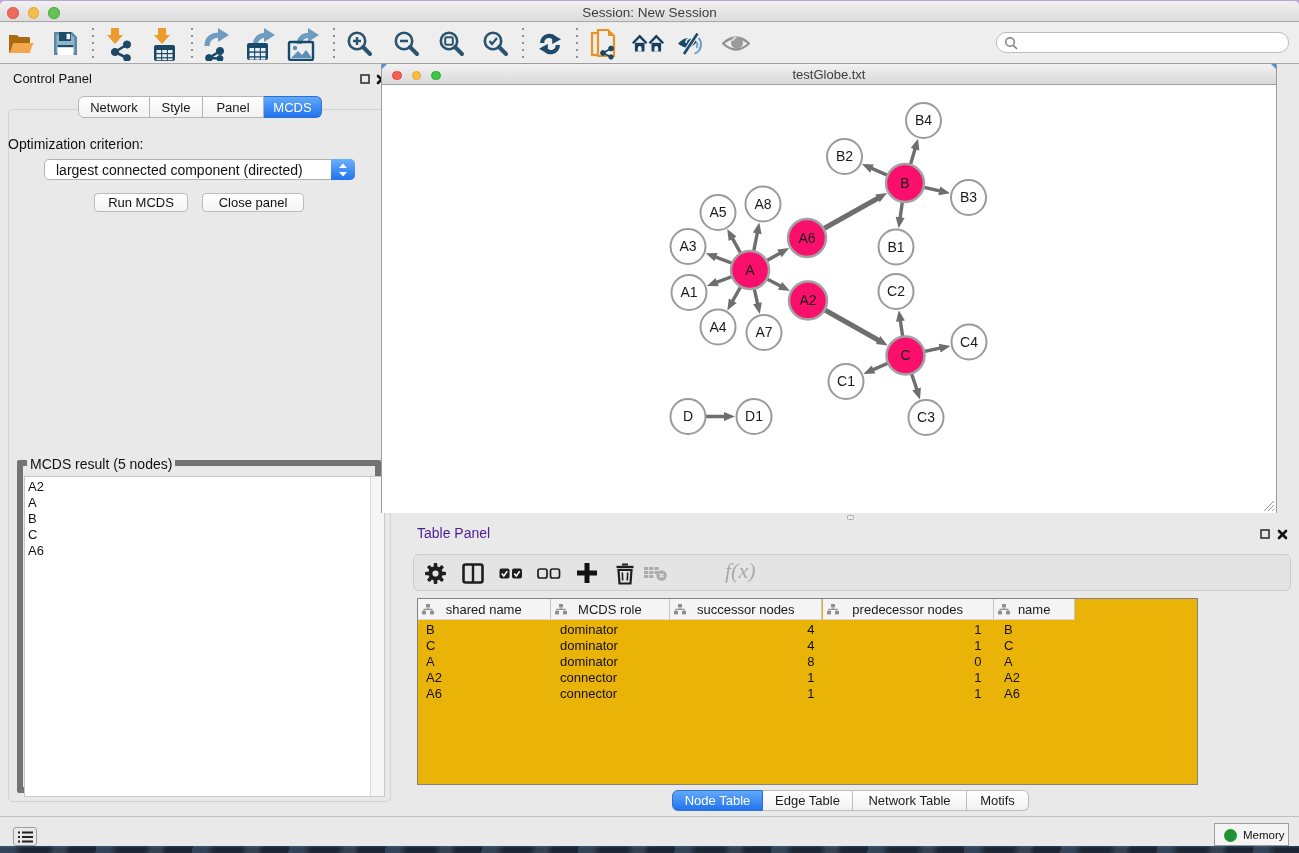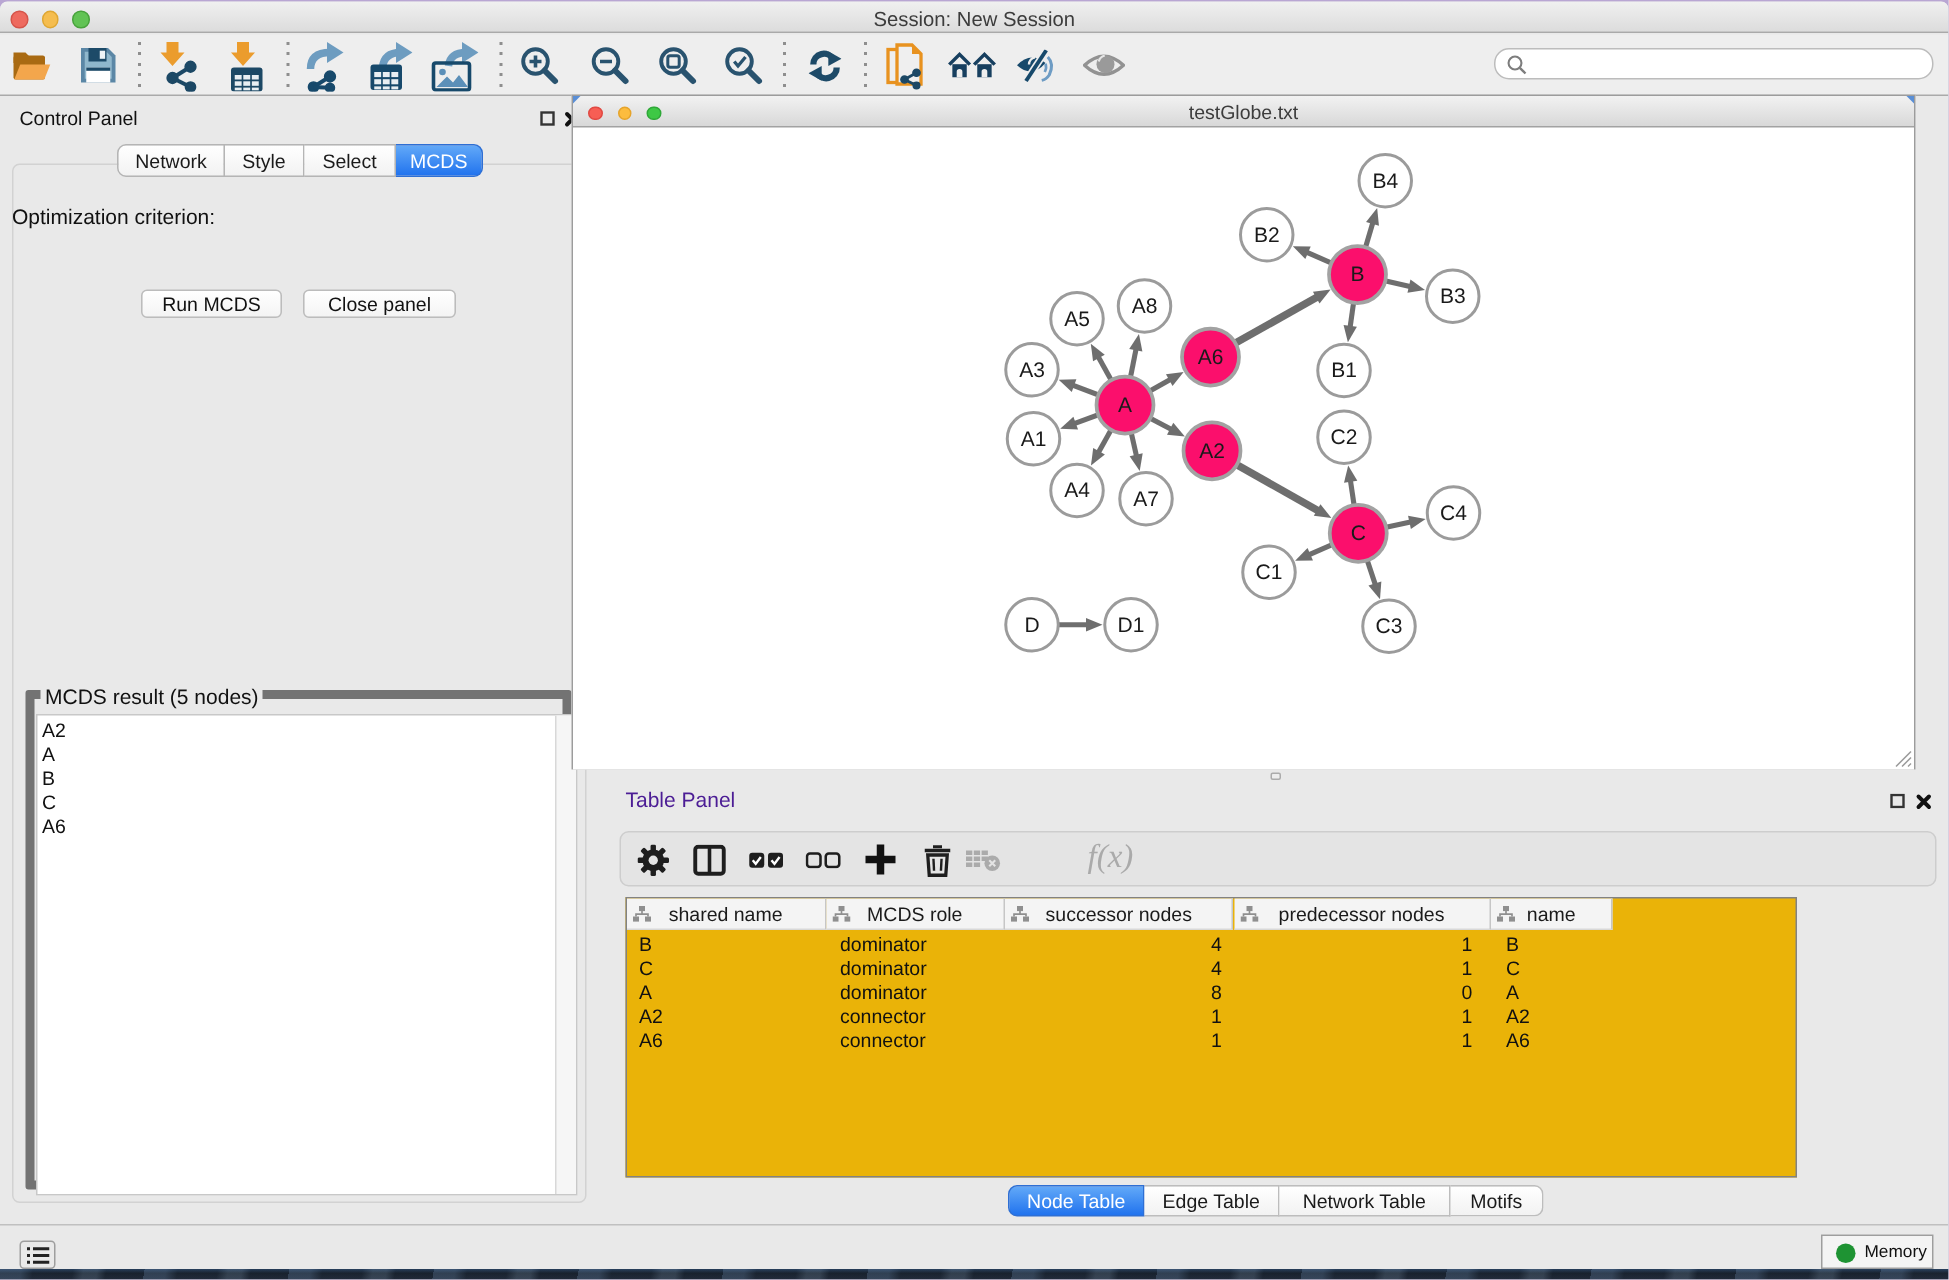--- a/index.html
+++ b/index.html
@@ -268,25 +268,34 @@
 <div id="cp-title">Control Panel</div>
 <svg class="minibtn" style="left:360px;top:73px" width="10" height="10" viewBox="0 0 10 10">
   <rect x="1" y="1" width="8" height="8" fill="none" stroke="#333" stroke-width="1.6"></rect>
 </svg>
 <svg class="minibtn" style="left:376px;top:73px" width="11" height="11" viewBox="0 0 11 11">
   <path d="M2 2 L9 9 M9 2 L2 9" stroke="#111" stroke-width="2.6" stroke-linecap="round"></path>
 </svg>
 <div id="cp-tabs">
   <div class="tab" style="width:72px">Network</div>
   <div class="tab" style="width:53px">Style</div>
-  <div class="tab" style="width:61px">Select</div>
+  <div class="tab" style="width:61px">Panel</div>
   <div class="tab sel" style="width:58px">MCDS</div>
 </div>
 <div id="cp-panel"></div>
 <div id="opt-label">Optimization criterion:</div>
+<div id="dropdown">
+  <div class="txt">largest connected component (directed)</div>
+  <div class="cap">
+    <svg style="position:absolute;left:5px;top:2.5px" width="14" height="16" viewBox="0 0 14 16">
+      <path d="M3 6 l4 -4.5 4 4.5 z" fill="#fff"></path>
+      <path d="M3 10 l4 4.5 4 -4.5 z" fill="#fff"></path>
+    </svg>
+  </div>
+</div>
 <div class="btn" style="left:94px;top:192px;width:94px;">Run MCDS</div>
 <div class="btn" style="left:202px;top:192px;width:102px;">Close panel</div>
 <div id="groupbox">
   <div class="legend">MCDS result (5 nodes)</div>
   <div id="listbox">
     <div class="row">A2</div>
     <div class="row">A</div>
     <div class="row">B</div>
     <div class="row">C</div>
     <div class="row">A6</div>

